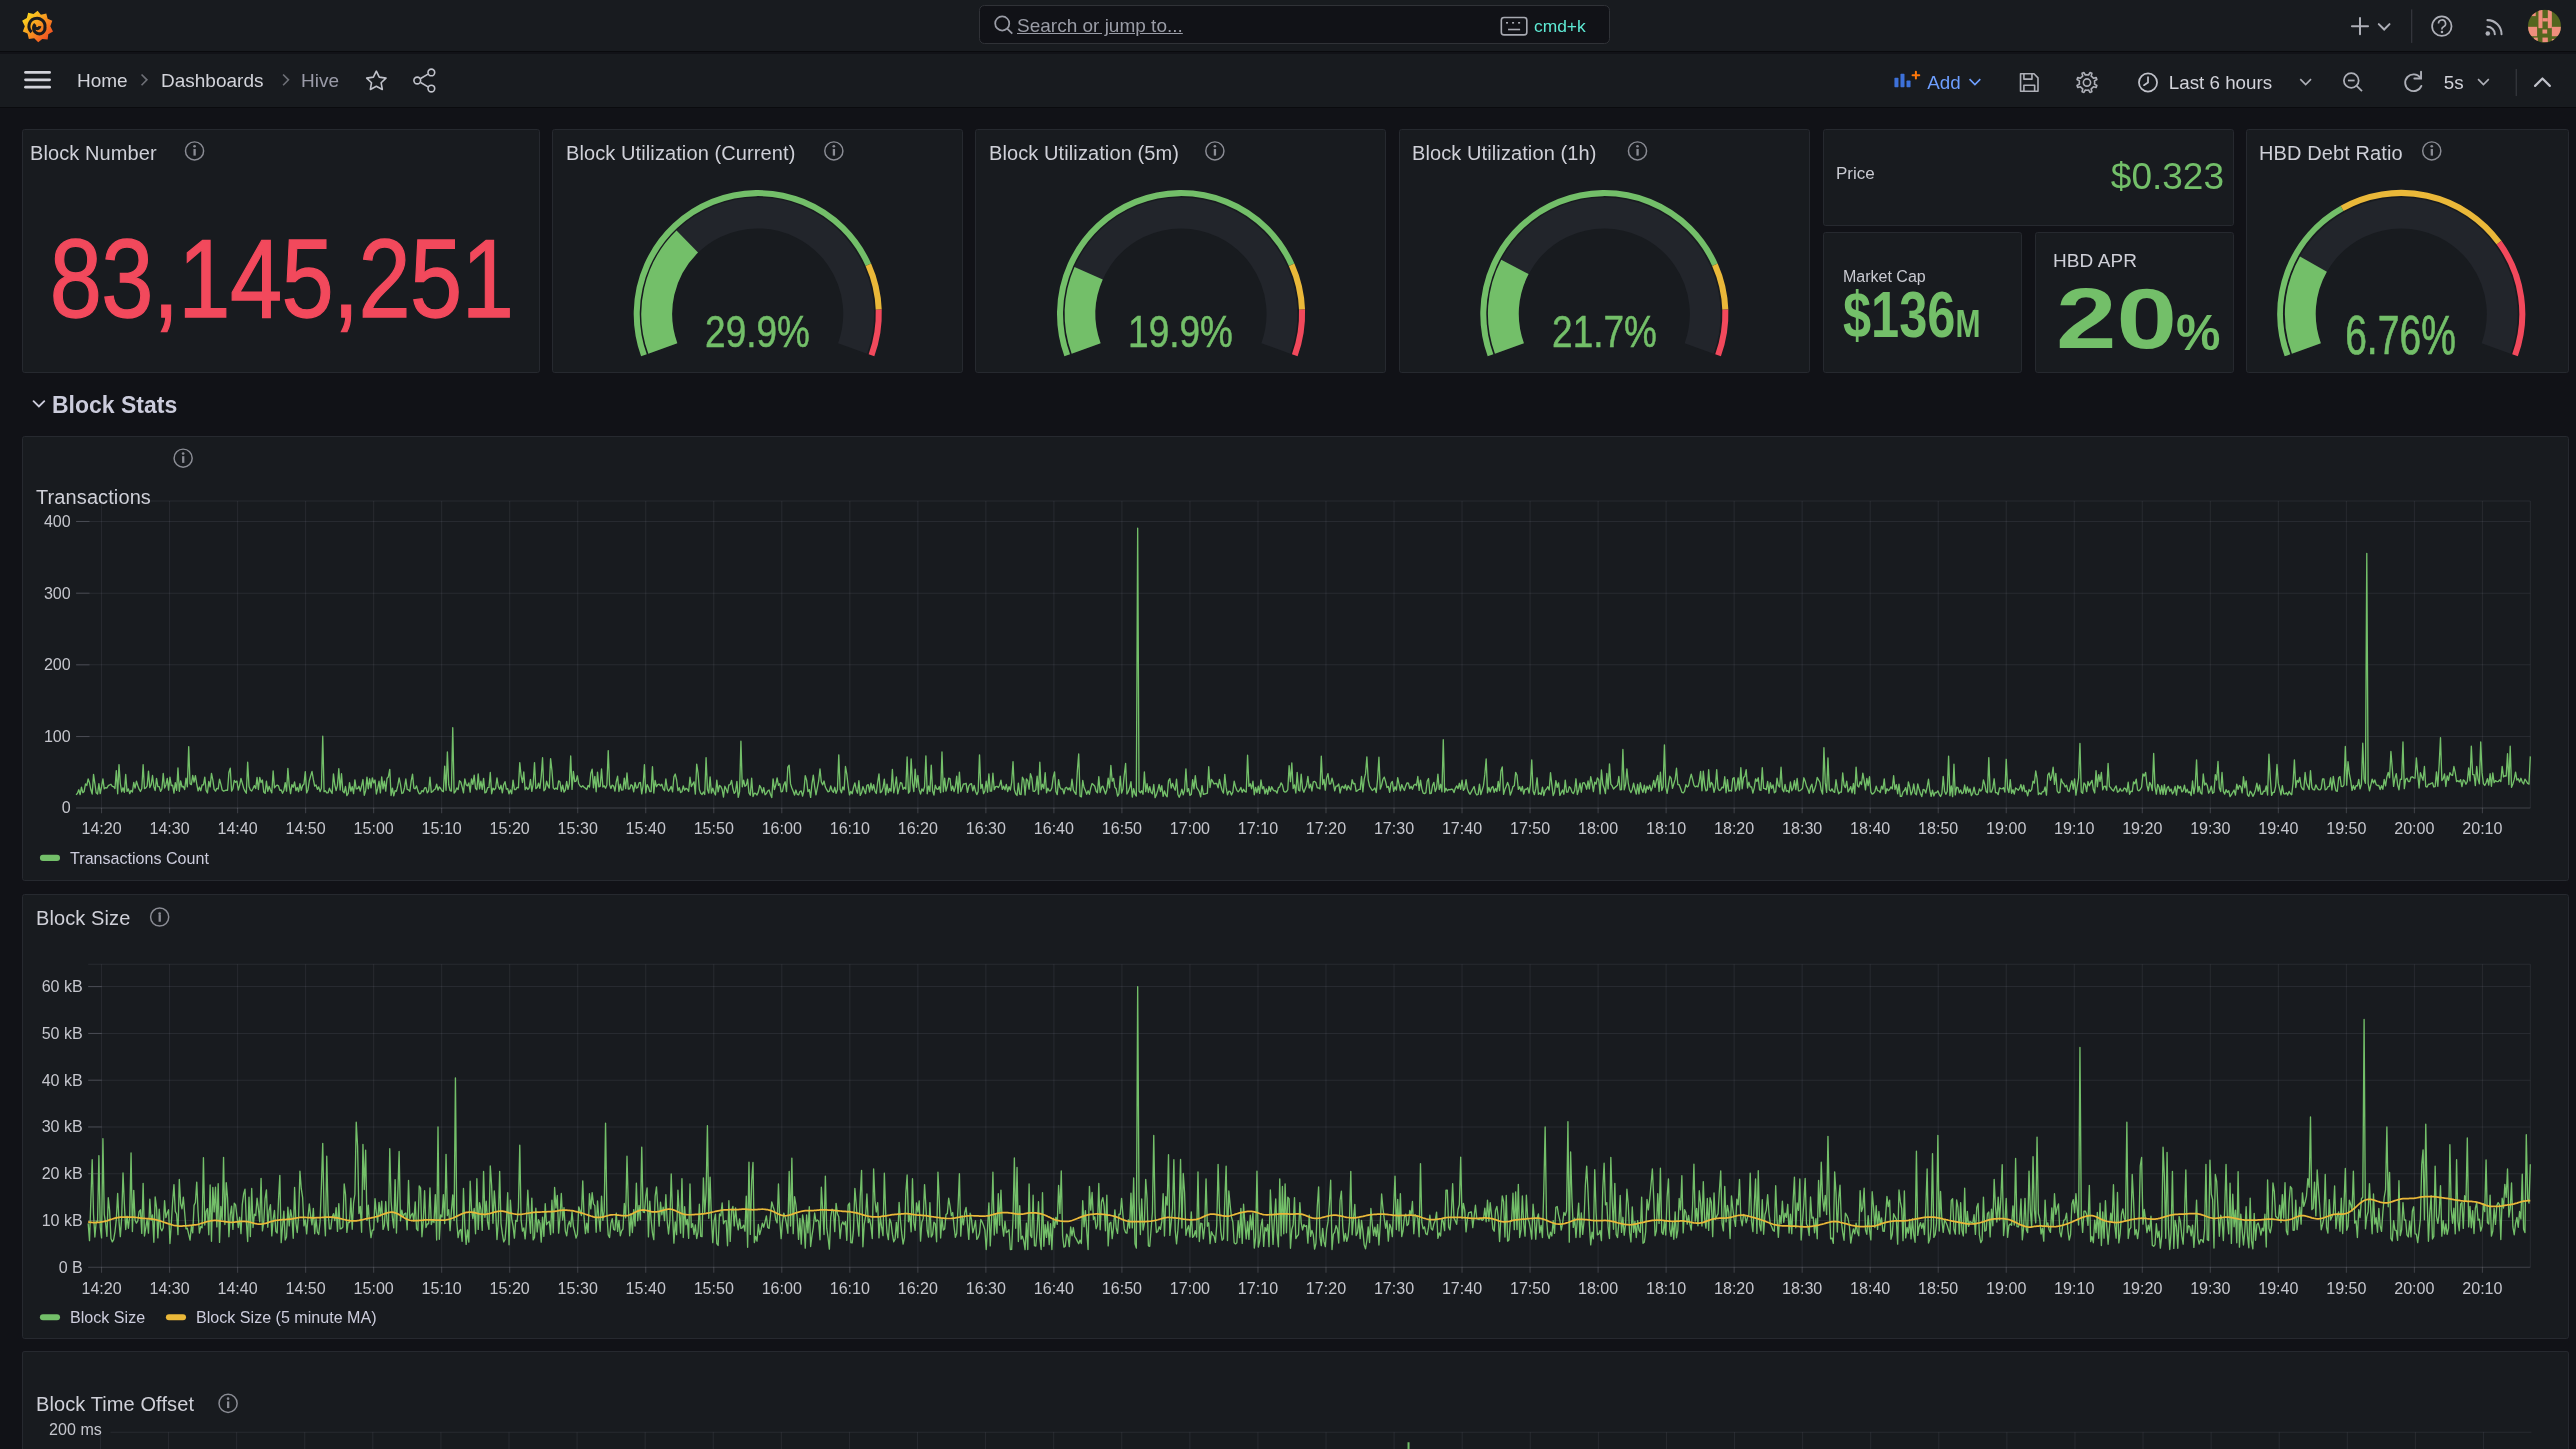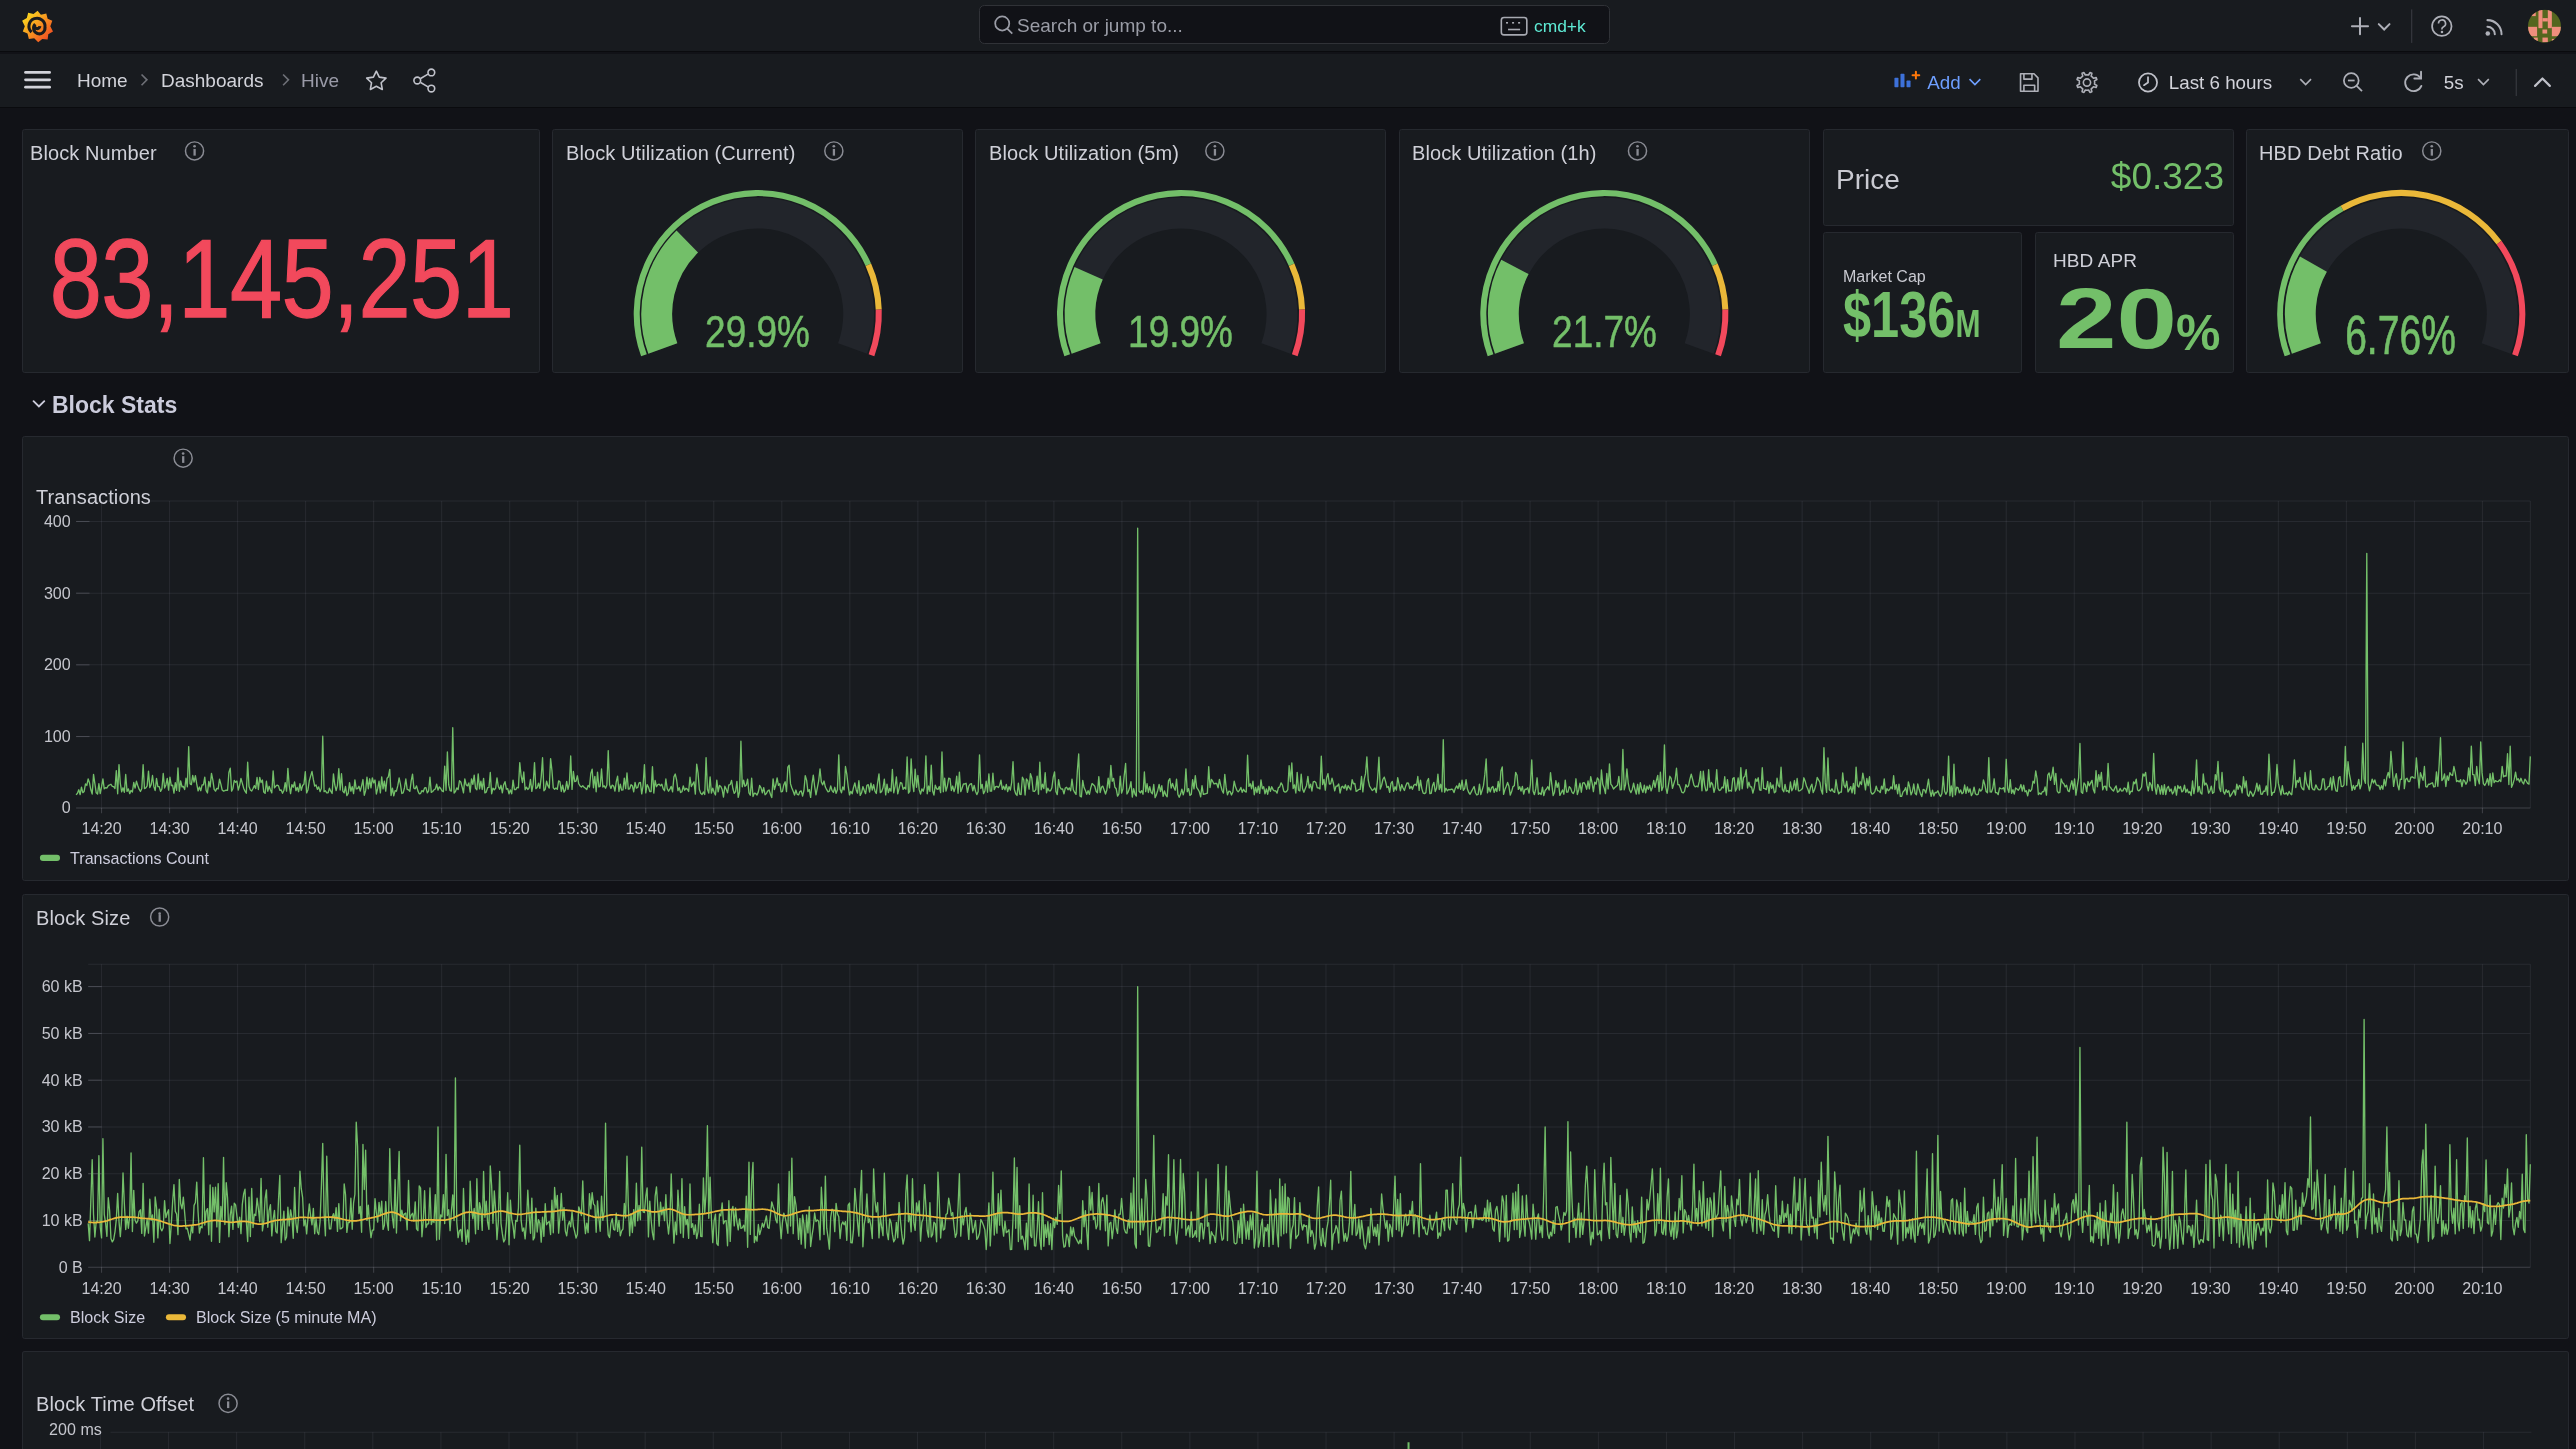--- a/index.html
+++ b/index.html
@@ -13,21 +13,21 @@
   .dim { color:rgba(204,204,220,0.72); }
   svg text { font-family:"Liberation Sans", sans-serif; }
 </style>
 </head>
 <body>
 
 <div class="nav" style="top:0;height:52px;border-bottom:1.3px solid #0A0B0E;"></div>
 <div class="nav" style="top:54px;height:54px;border-bottom:1.3px solid #0A0B0E;"></div>
 
 <div class="abs" style="left:979px;top:5.4px;width:631px;height:39px;background:#111217;border:1.3px solid #303237;border-radius:5.4px;"></div>
-<div class="abs" style="left:1017px;top:15.4px;font-size:19px;color:#9A9CA6;">Search or jump to...</div>
+<div class="abs" style="left:1017px;top:15.4px;font-size:19px;color:#9A9CA6;text-decoration:underline;">Search or jump to...</div>
 <div class="abs" style="left:1534px;top:16px;font-size:17.4px;color:#5eead4;">cmd+k</div>
 
 <div class="panel" style="left:22px;top:129px;width:518px;height:244px;"></div>
 <div class="panel" style="left:552px;top:129px;width:411px;height:244px;"></div>
 <div class="panel" style="left:975px;top:129px;width:411px;height:244px;"></div>
 <div class="panel" style="left:1399px;top:129px;width:411px;height:244px;"></div>
 <div class="panel" style="left:1823px;top:129px;width:411px;height:97px;"></div>
 <div class="panel" style="left:1823px;top:232px;width:199px;height:141px;"></div>
 <div class="panel" style="left:2035px;top:232px;width:199px;height:141px;"></div>
 <div class="panel" style="left:2246px;top:129px;width:323px;height:244px;"></div>
@@ -47,21 +47,21 @@
 
 <div class="abs" style="left:52px;top:392px;font-size:23px;font-weight:600;color:#CCCCDC;">Block Stats</div>
 
 <div class="abs" style="left:-76px;top:215px;width:715px;text-align:center;font-size:111px;font-weight:400;color:#F2495C;-webkit-text-stroke:1.3px #F2495C;transform:scaleX(0.845);letter-spacing:-0.7px;white-space:nowrap;">83,145,251</div>
 
 <div class="abs" style="left:552px;top:307px;width:411px;text-align:center;font-size:44px;font-weight:500;color:#73BF69;-webkit-text-stroke:0.5px #73BF69;transform:scaleX(0.84);">29.9%</div>
 <div class="abs" style="left:975px;top:307px;width:411px;text-align:center;font-size:44px;font-weight:500;color:#73BF69;-webkit-text-stroke:0.5px #73BF69;transform:scaleX(0.84);">19.9%</div>
 <div class="abs" style="left:1399px;top:307px;width:411px;text-align:center;font-size:44px;font-weight:500;color:#73BF69;-webkit-text-stroke:0.5px #73BF69;transform:scaleX(0.84);">21.7%</div>
 <div class="abs" style="left:2239px;top:303px;width:323px;text-align:center;font-size:55px;font-weight:500;color:#73BF69;-webkit-text-stroke:0.7px #73BF69;transform:scaleX(0.71);">6.76%</div>
 
-<div class="abs" style="left:1836px;top:164px;font-size:28px;color:#C9CAD1;">Price</div>
+<div class="abs" style="left:1836px;top:164px;font-size:17px;color:#C9CAD1;">Price</div>
 <div class="abs" style="left:1823px;top:156px;width:401px;text-align:right;font-size:37px;font-weight:500;color:#73BF69;padding-left:8px;">$0.323</div>
 
 <div class="abs" style="left:1843px;top:268px;font-size:16px;color:#C9CAD1;">Market Cap</div>
 <div class="abs" style="left:1843px;top:278px;color:#73BF69;font-weight:600;white-space:nowrap;transform:scaleX(0.79);transform-origin:left;"><span style="font-size:64px;">$136</span><span style="font-size:38px;">M</span></div>
 
 <div class="abs" style="left:2056px;top:276px;color:#73BF69;font-weight:600;font-size:85px;line-height:1;transform:scaleX(1.28);transform-origin:left;">20</div>
 <div class="abs" style="left:2176px;top:308px;color:#73BF69;font-weight:600;font-size:50px;line-height:1;">%</div>
 
 <svg class="abs" style="left:0;top:0;" width="2576" height="1449" viewBox="0 0 3840 2160">
   <defs>

